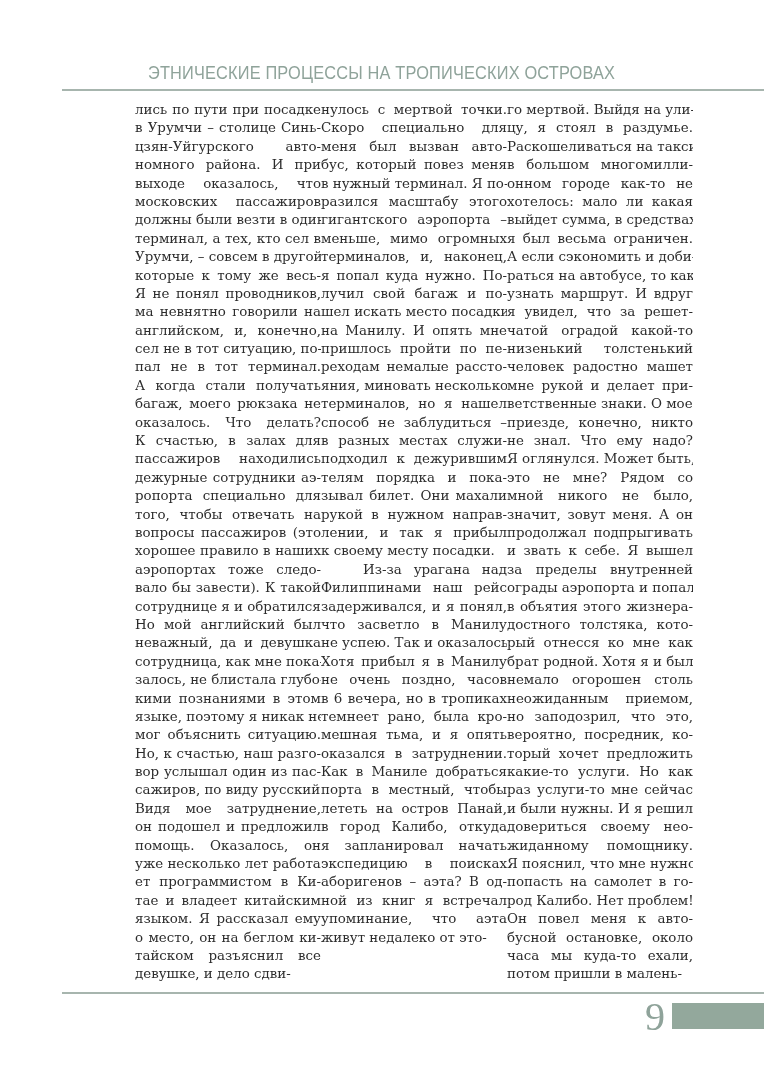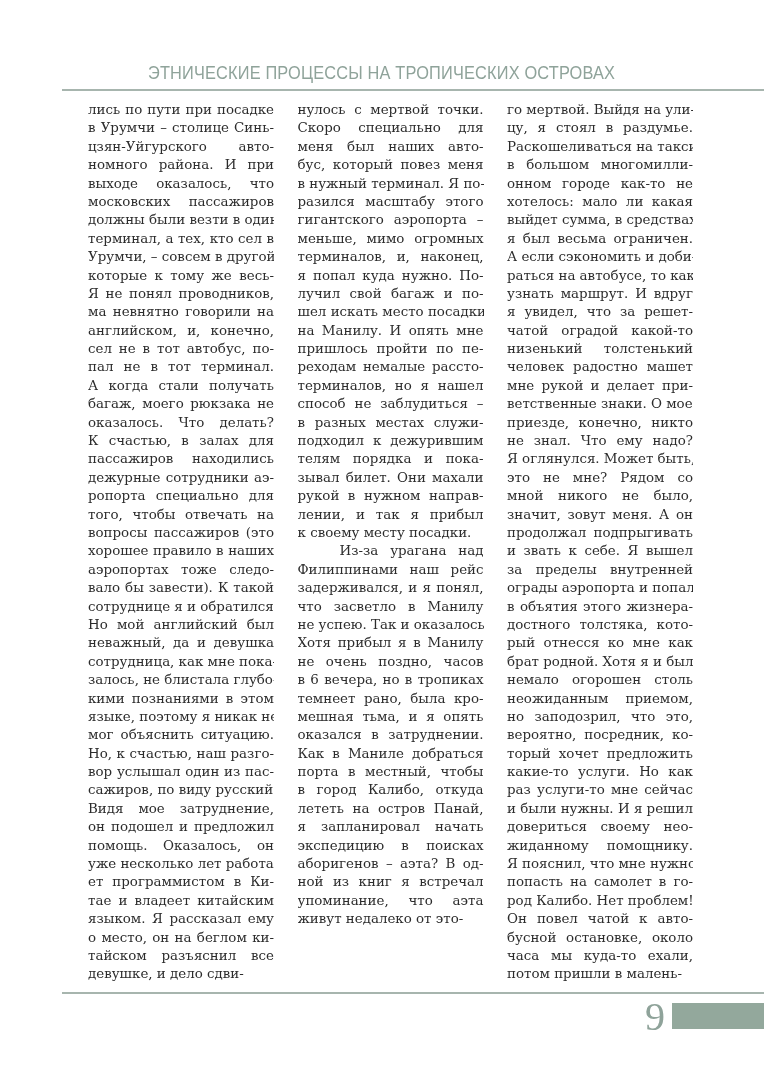--- a/index.html
+++ b/index.html
@@ -3,21 +3,21 @@
 <meta charset="utf-8">
 <style>
   html, body { margin: 0; padding: 0; background: #ffffff; }
   body { width: 764px; height: 1080px; position: relative; overflow: hidden; }
   .running-head {
     position: absolute; left: 148px; top: 62px; width: 616px;
     font-family: "Liberation Sans", sans-serif; font-size: 19px; letter-spacing: 0.2px;
     color: #8fa39a; transform: scaleX(0.86); transform-origin: left top; white-space: nowrap;
   }
   .head-rule { position: absolute; left: 62px; top: 89px; width: 702px; height: 2px; background: #a7b5ae; }
-  .columns { position: absolute; left: 88px; top: 101px; width: 605px; display: flex; justify-content: space-between; }
+  .columns { position: absolute; left: 88px; top: 101px; width: 605px; display: flex; justify-content: flex-end; }
   .col { width: 186px; }
   .line {
     font-family: "DejaVu Serif", serif; font-size: 13.4px; line-height: 18.4px;
     color: #2c2c2c; height: 18.4px; white-space: nowrap;
     text-align: justify; text-align-last: justify; overflow: hidden;
   }
   .line.last { text-align-last: left; }
   .line.indent { padding-left: 42px; }
   .foot-rule { position: absolute; left: 62px; top: 992px; width: 702px; height: 2px; background: #a7b5ae; }
   .page-num {
@@ -40,21 +40,21 @@
       <div class="line">номного района. И при</div>
       <div class="line">выходе оказалось, что</div>
       <div class="line">московских пассажиров</div>
       <div class="line">должны были везти в один</div>
       <div class="line">терминал, а тех, кто сел в</div>
       <div class="line">Урумчи, – совсем в другой.</div>
       <div class="line">которые к тому же весь-</div>
       <div class="line">Я не понял проводников,</div>
       <div class="line">ма невнятно говорили на</div>
       <div class="line">английском, и, конечно,</div>
-      <div class="line">сел не в тот автобус, по-</div>
+      <div class="line">сел не в тот ситуацию, по-</div>
       <div class="line">пал не в тот терминал.</div>
       <div class="line">А когда стали получать</div>
       <div class="line">багаж, моего рюкзака не</div>
       <div class="line">оказалось. Что делать?</div>
       <div class="line">К счастью, в залах для</div>
       <div class="line">пассажиров находились</div>
       <div class="line">дежурные сотрудники аэ-</div>
       <div class="line">ропорта специально для</div>
       <div class="line">того, чтобы отвечать на</div>
       <div class="line">вопросы пассажиров (это</div>
@@ -79,33 +79,34 @@
       <div class="line">ет программистом в Ки-</div>
       <div class="line">тае и владеет китайским</div>
       <div class="line">языком. Я рассказал ему</div>
       <div class="line">о место, он на беглом ки-</div>
       <div class="line">тайском разъяснил все</div>
       <div class="line last">девушке, и дело сдви-</div>
     </div>
   <div class="col">
       <div class="line">нулось с мертвой точки.</div>
       <div class="line">Скоро специально для</div>
-      <div class="line">меня был наших авто-</div>
+      <div class="line">меня был вызван авто-</div>
       <div class="line">бус, который повез меня</div>
       <div class="line">в нужный терминал. Я по-</div>
       <div class="line">разился масштабу этого</div>
       <div class="line">гигантского аэропорта –</div>
       <div class="line">меньше, мимо огромных</div>
       <div class="line">терминалов, и, наконец,</div>
       <div class="line">я попал куда нужно. По-</div>
       <div class="line">лучил свой багаж и по-</div>
       <div class="line">шел искать место посадки</div>
       <div class="line">на Манилу. И опять мне</div>
       <div class="line">пришлось пройти по пе-</div>
       <div class="line">реходам немалые рассто-</div>
+      <div class="line">яния, миновать несколько</div>
       <div class="line">терминалов, но я нашел</div>
       <div class="line">способ не заблудиться –</div>
       <div class="line">в разных местах служи-</div>
       <div class="line">подходил к дежурившим</div>
       <div class="line">телям порядка и пока-</div>
       <div class="line">зывал билет. Они махали</div>
       <div class="line">рукой в нужном направ-</div>
       <div class="line">лении, и так я прибыл</div>
       <div class="line last">к своему месту посадки.</div>
       <div class="line indent">Из-за урагана над</div>
@@ -114,22 +115,22 @@
       <div class="line">что засветло в Манилу</div>
       <div class="line">не успею. Так и оказалось.</div>
       <div class="line">Хотя прибыл я в Манилу</div>
       <div class="line">не очень поздно, часов</div>
       <div class="line">в 6 вечера, но в тропиках</div>
       <div class="line">темнеет рано, была кро-</div>
       <div class="line">мешная тьма, и я опять</div>
       <div class="line">оказался в затруднении.</div>
       <div class="line">Как в Маниле добраться</div>
       <div class="line">порта в местный, чтобы</div>
+      <div class="line">лететь на остров Панай,</div>
       <div class="line">в город Калибо, откуда</div>
-      <div class="line">лететь на остров Панай,</div>
       <div class="line">я запланировал начать</div>
       <div class="line">экспедицию в поисках</div>
       <div class="line">аборигенов – аэта? В од-</div>
       <div class="line">ной из книг я встречал</div>
       <div class="line">упоминание, что аэта</div>
       <div class="line last">живут недалеко от это-</div>
     </div>
   <div class="col">
       <div class="line">го мертвой. Выйдя на ули-</div>
       <div class="line">цу, я стоял в раздумье.</div>
@@ -168,21 +169,21 @@
       <div class="line">вероятно, посредник, ко-</div>
       <div class="line">торый хочет предложить</div>
       <div class="line">какие-то услуги. Но как</div>
       <div class="line">раз услуги-то мне сейчас</div>
       <div class="line">и были нужны. И я решил</div>
       <div class="line">довериться своему нео-</div>
       <div class="line">жиданному помощнику.</div>
       <div class="line">Я пояснил, что мне нужно</div>
       <div class="line">попасть на самолет в го-</div>
       <div class="line">род Калибо. Нет проблем!</div>
-      <div class="line">Он повел чатой к авто-</div>
+      <div class="line">Он повел меня к авто-</div>
       <div class="line">бусной остановке, около</div>
       <div class="line">часа мы куда-то ехали,</div>
       <div class="line last">потом пришли в малень-</div>
     </div>
 </div>
 
 <div class="foot-rule"></div>
 <div class="page-num">9</div>
 <div class="page-bar"></div>
 

